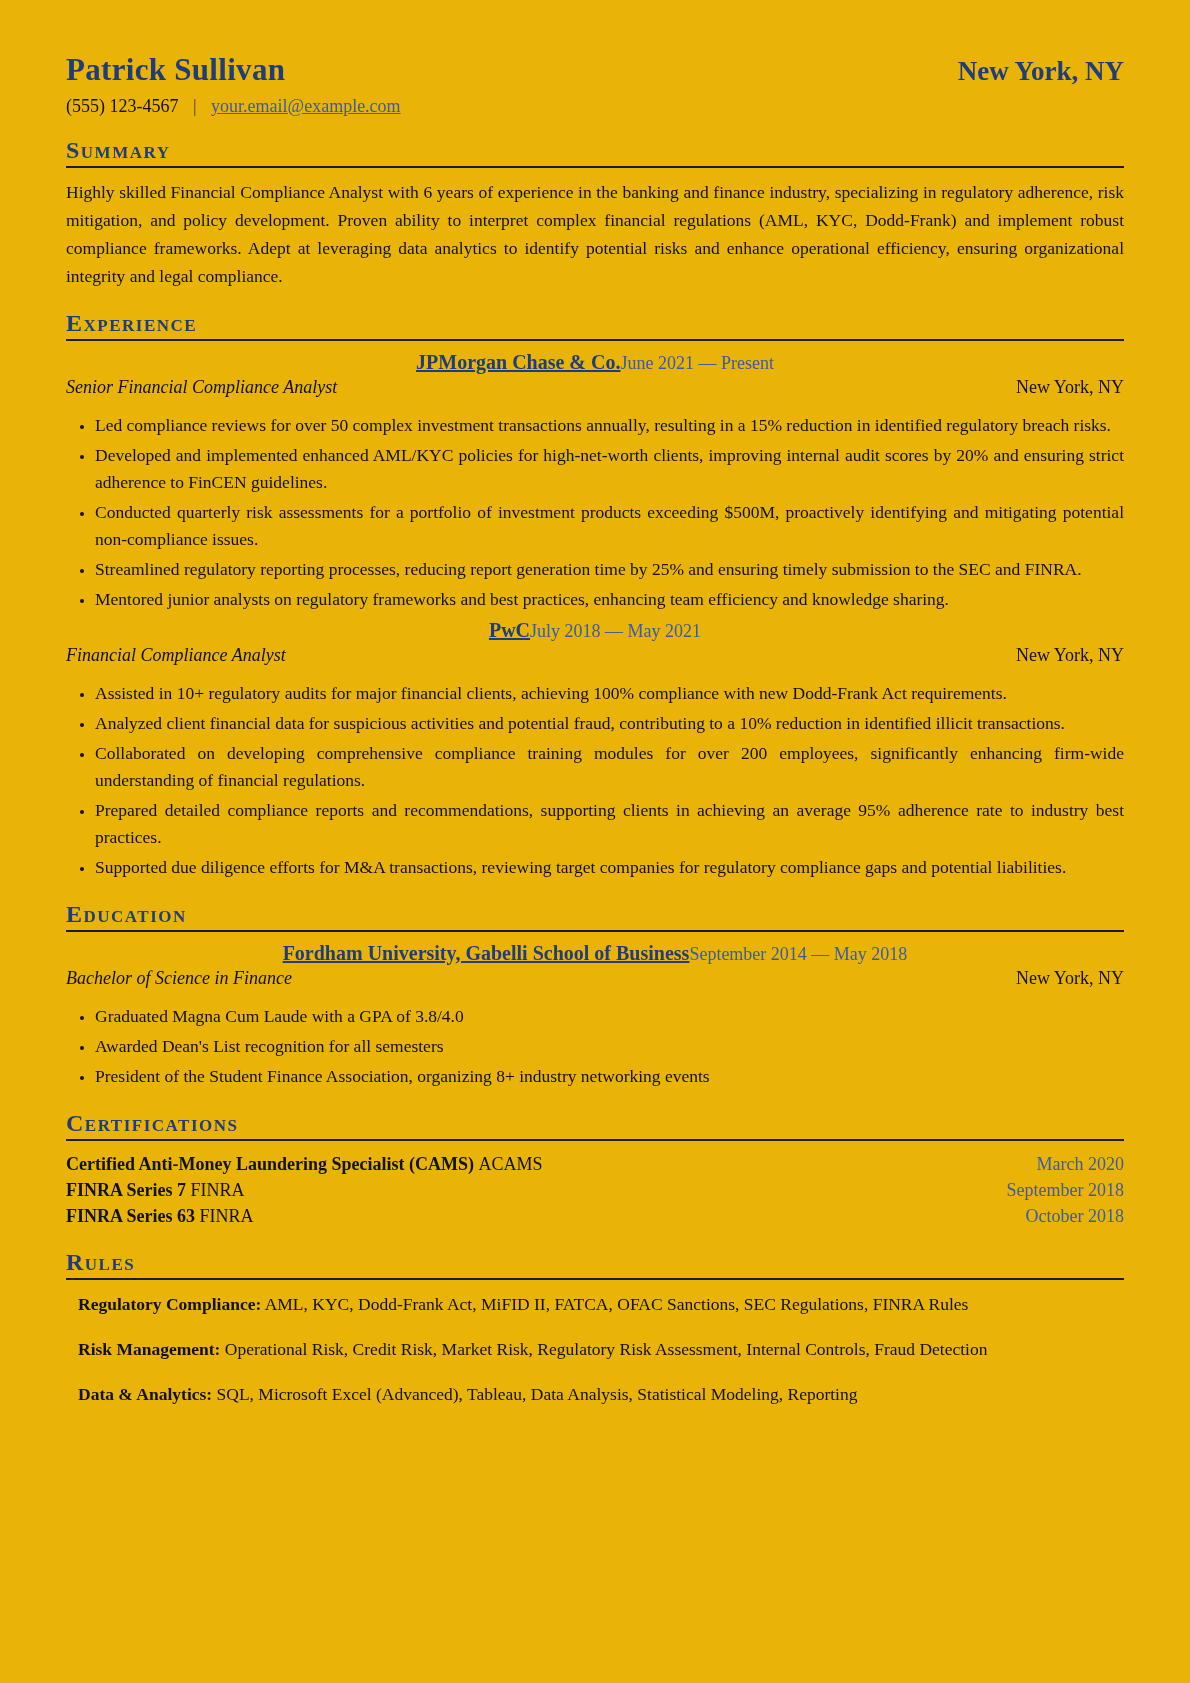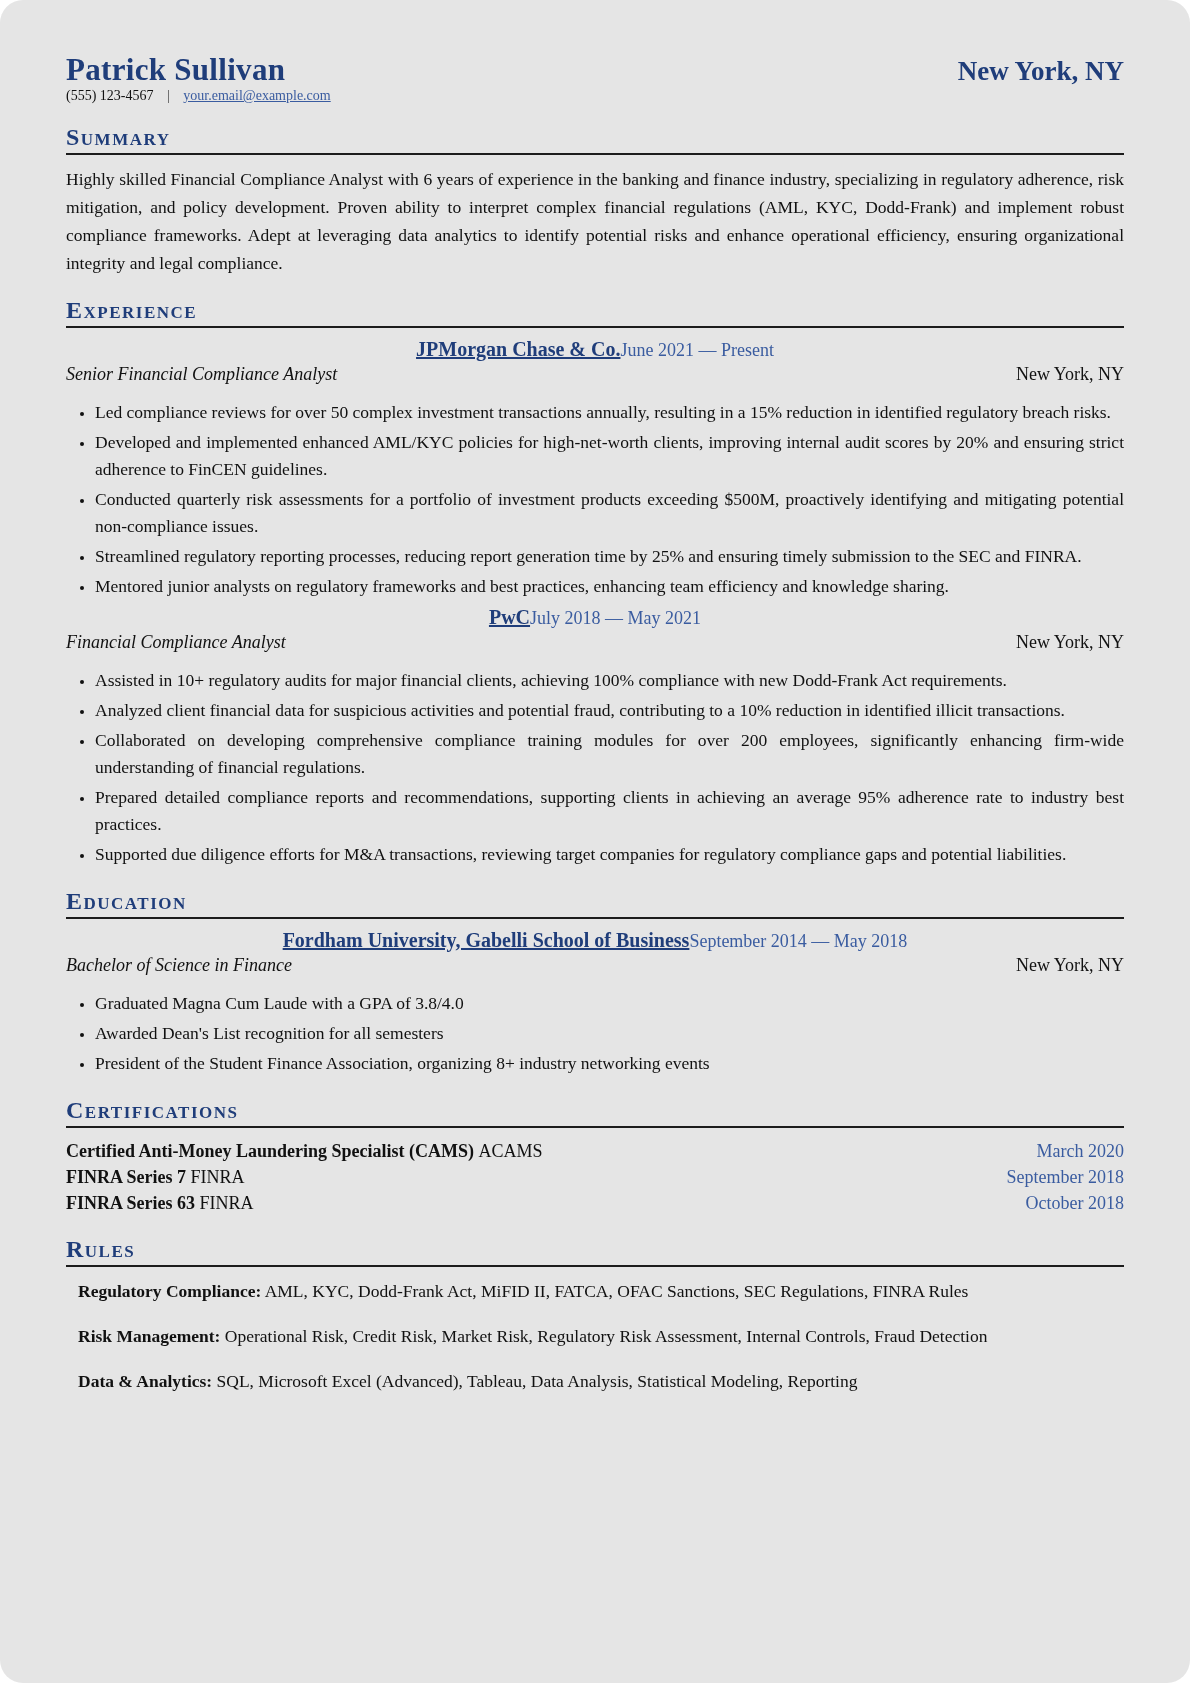--- a/index.html
+++ b/index.html
@@ -1,46 +1,46 @@
 <!DOCTYPE html>
 <html><head>
 <meta charset="utf-8">
 <style>
   html, body { margin: 0; padding: 0; background: #ffffff; }
   .page {
     width: 1190px;
     height: 1683px;
     box-sizing: border-box;
     padding: 52px 66px 64px 66px;
-    background: #e5e5e5;
+    background: #eab308;
     font-family: "Liberation Serif", serif;
     color: #111111;
     overflow: hidden;
-    border-radius: 23px;
   }
 
   
   .hdr-row {
     display: flex;
     justify-content: space-between;
     align-items: baseline;
   }
   .name {
     font-size: 31px;
     font-weight: bold;
     color: #1f3d7a;
     letter-spacing: 0.3px;
   }
   .loc {
     font-size: 27px;
     font-weight: bold;
     color: #1f3d7a;
   }
   .contact {
-    font-size: 14px;
+    margin-top: 8px;
+    font-size: 18px;
     color: #111111;
   }
   .contact .sep { color: #444; margin: 0 10px; }
   .contact a, .email {
     color: #3a5ca0;
     text-decoration: underline;
     cursor: pointer;
   }
 
   

